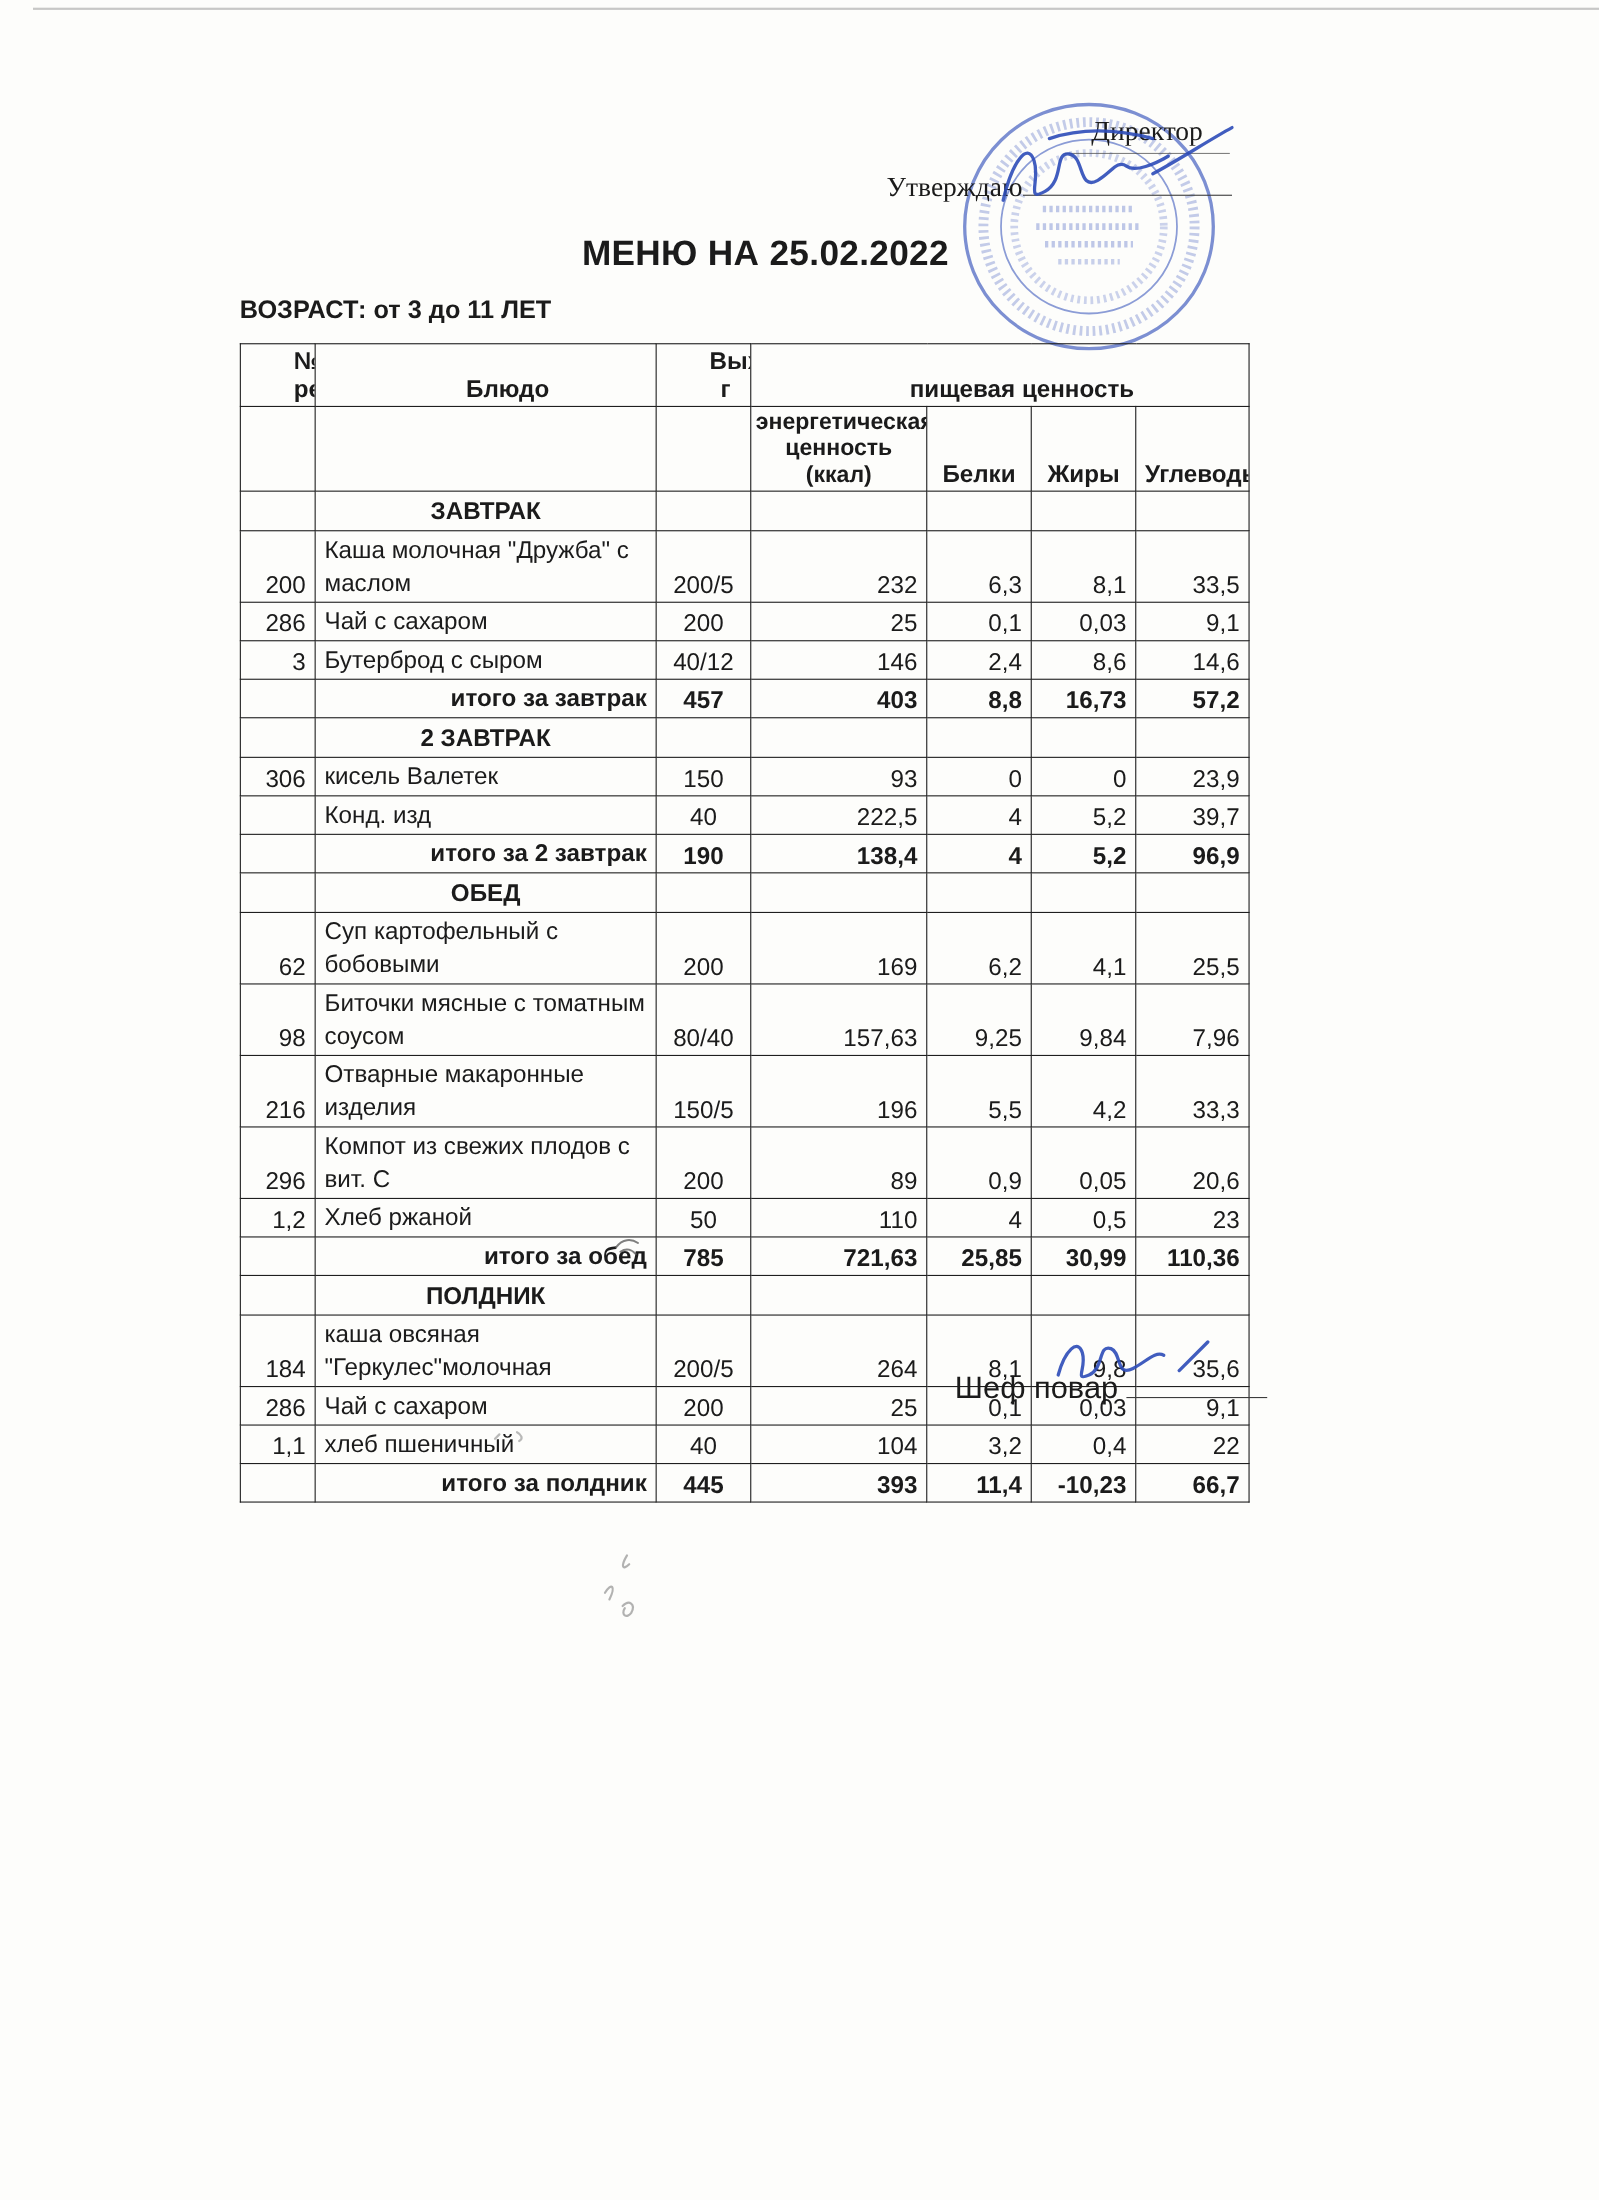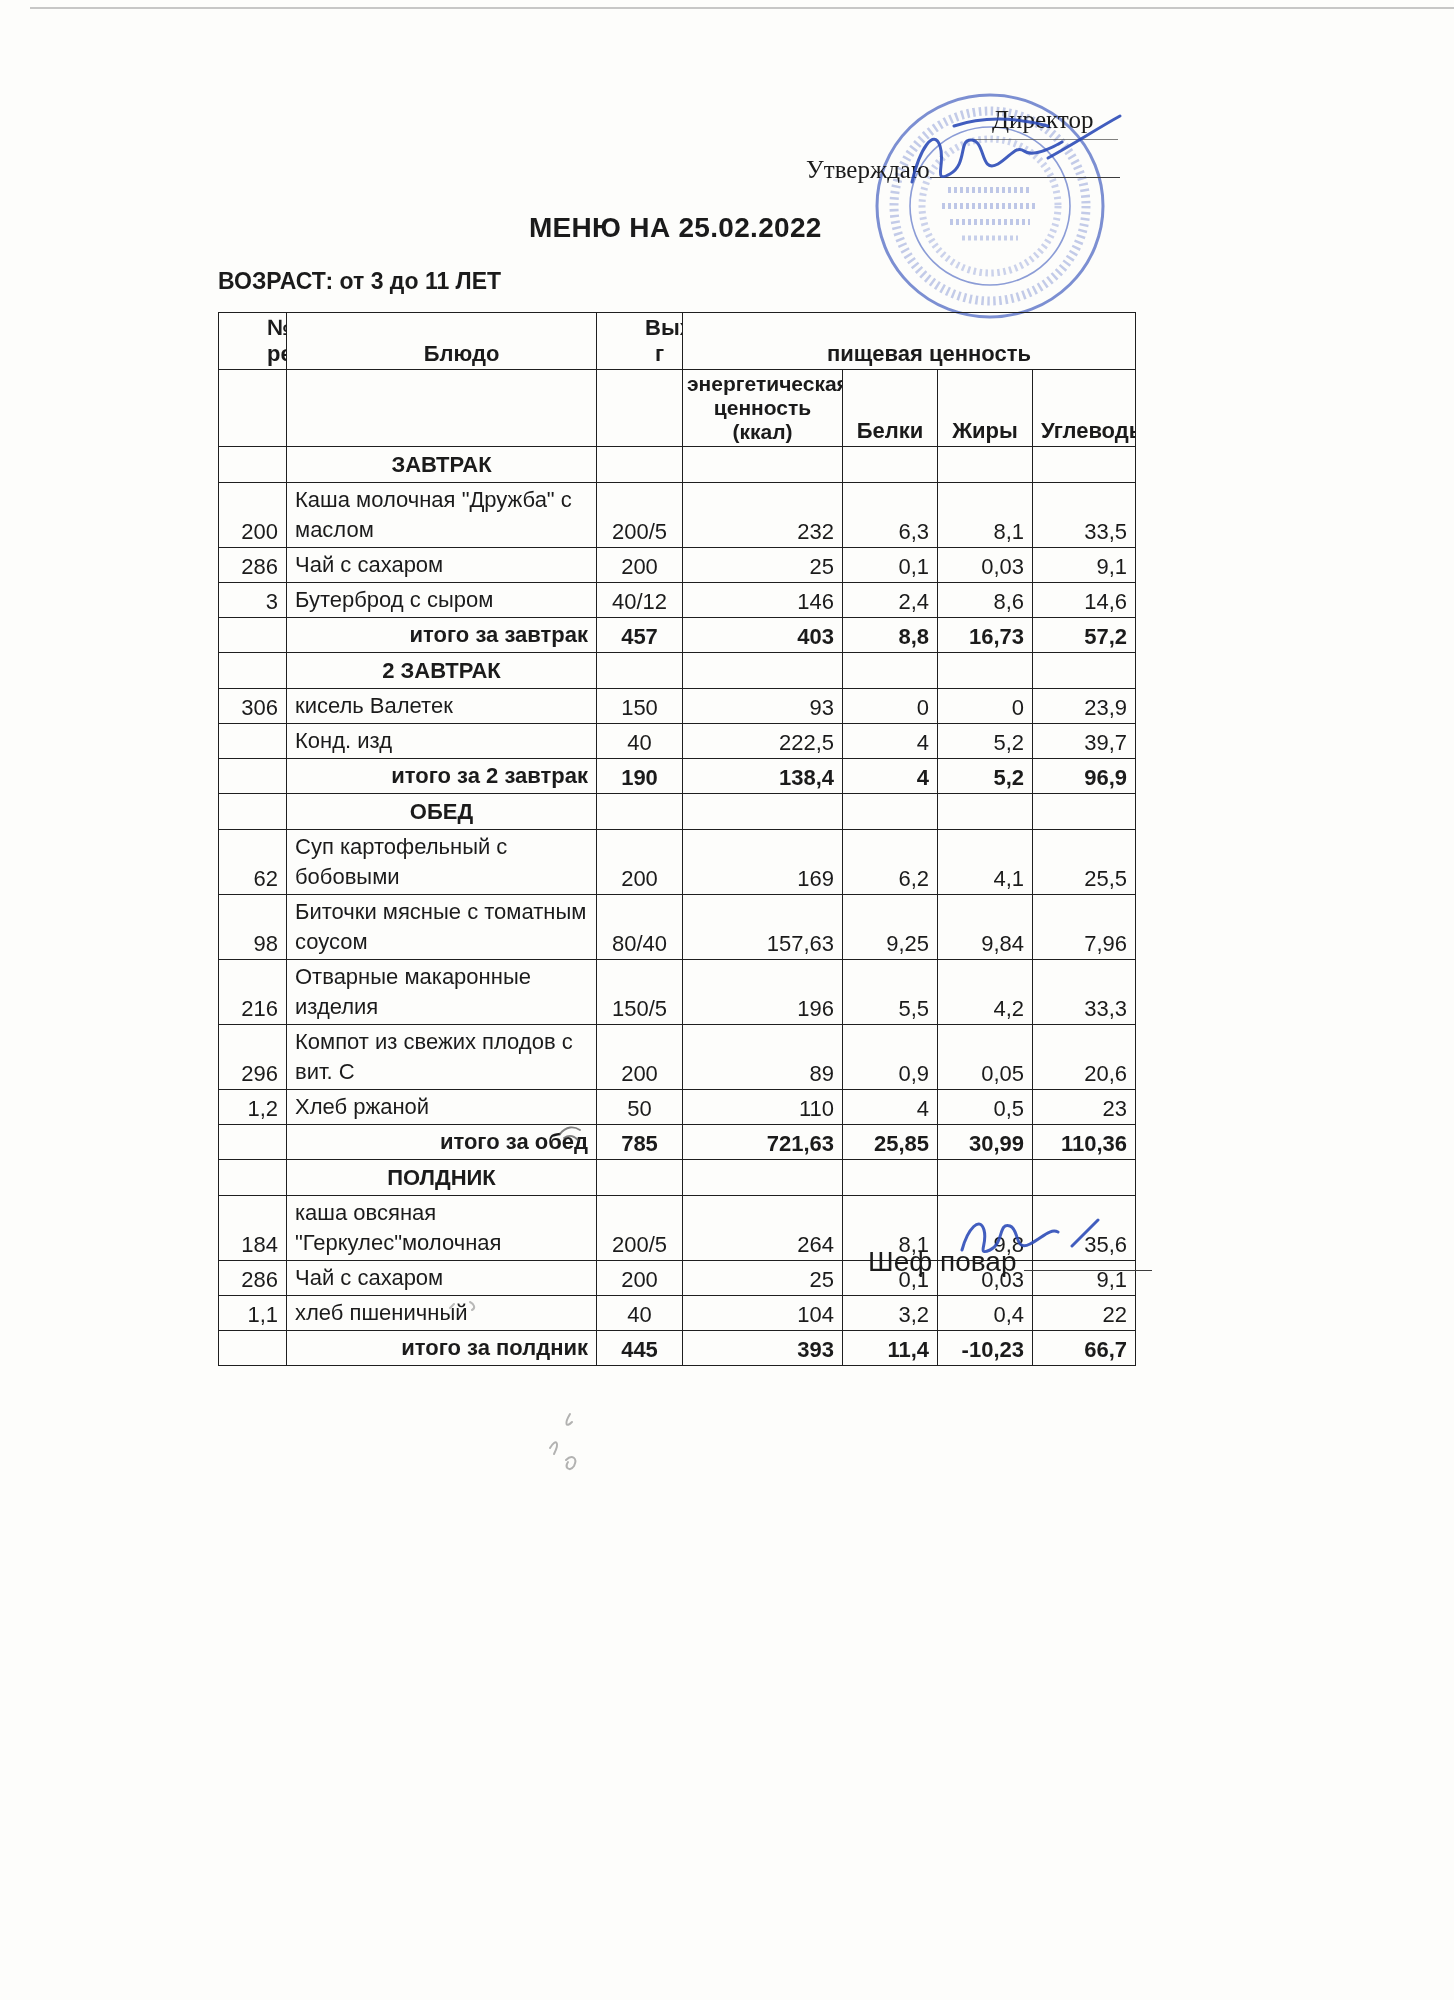--- a/index.html
+++ b/index.html
@@ -12,21 +12,21 @@
   }
   .scanline { position:absolute; top:7px; left:30px; right:0; height:2px; background:#9b9b9b; opacity:.55; }
 
   .director { position:absolute; left:992px; top:106px; font-family:"Liberation Serif", serif; font-size:25px; }
   .director-line { position:absolute; left:968px; top:139px; width:150px; border-bottom:1.5px solid #4a4a4a; opacity:.7; }
   .approve { position:absolute; left:806px; top:156px; font-family:"Liberation Serif", serif; font-size:25px; white-space:nowrap; }
   .approve-line { display:inline-block; width:190px; height:22px; border-bottom:1.6px solid #3c3c3c; }
 
   .stamp { position:absolute; left:838px; top:86px; }
   .sig-approve { position:absolute; left:898px; top:112px; }
-  .title { position:absolute; left:529px; top:212px; font-size:28px; font-weight:bold; letter-spacing:.3px; }
+  .title { position:absolute; left:529px; top:212px; font-size:32px; font-weight:bold; letter-spacing:.3px; }
   .age { position:absolute; left:218px; top:268px; font-size:23px; font-weight:bold; }
 
   table.menu { position:absolute; left:218px; top:312px; width:917px; border-collapse:collapse; table-layout:fixed; font-size:22px; }
   .menu th, .menu td { border:1.6px solid #1f1f1f; padding:2px 8px; vertical-align:bottom; overflow:hidden; }
   .menu thead th { font-weight:bold; text-align:center; }
   .menu thead tr.h1 th { height:52px;padding-left:48px; }
   .menu thead tr.h2 th { height:76px; }
   .h-num { text-align:left !important; }
   .h-energy { font-size:21px; padding:2px 4px !important; }
   .c-num  { text-align:right; }

